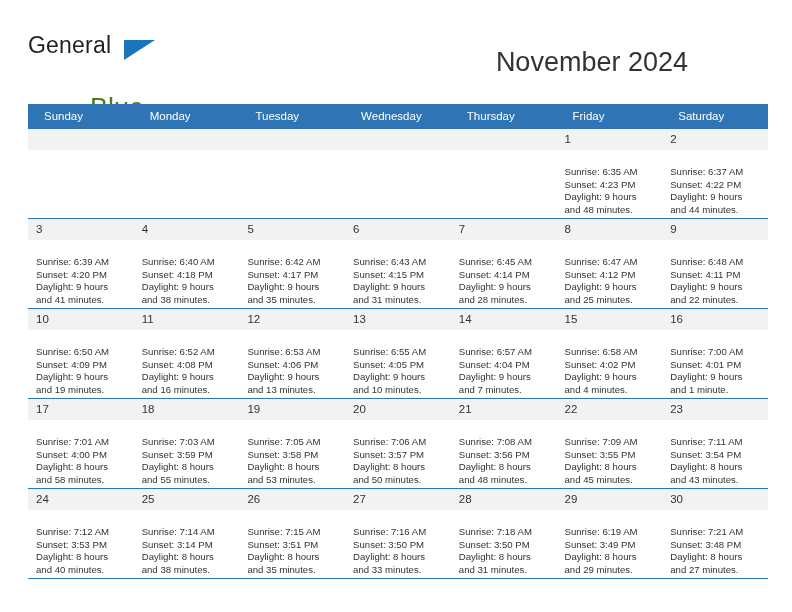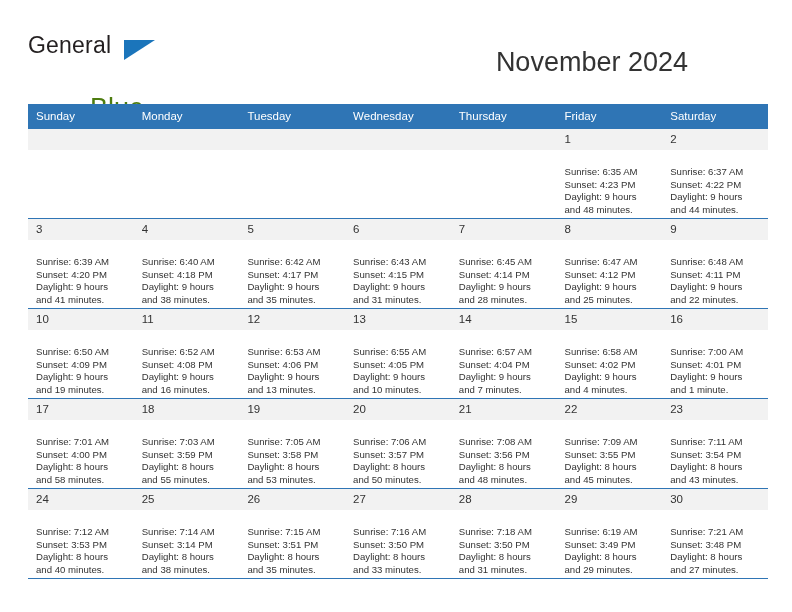--- a/index.html
+++ b/index.html
@@ -96,21 +96,21 @@
     width: 740px;
     border-collapse: collapse;
     table-layout: fixed;
   }
   .calendar th {
     background: #2f75b5;
     color: #ffffff;
     font-size: 11.5px;
     font-weight: normal;
     text-align: left;
-    padding: 5px 0 6px 8px;
+    padding: 5px 0 6px 16px;
     line-height: 14px;
     border: none;
   }
   .calendar td {
     width: 105.7px;
     vertical-align: top;
     padding: 0;
     border-top: 1px solid #2f75b5;
     border-left: none;
     border-right: none;

